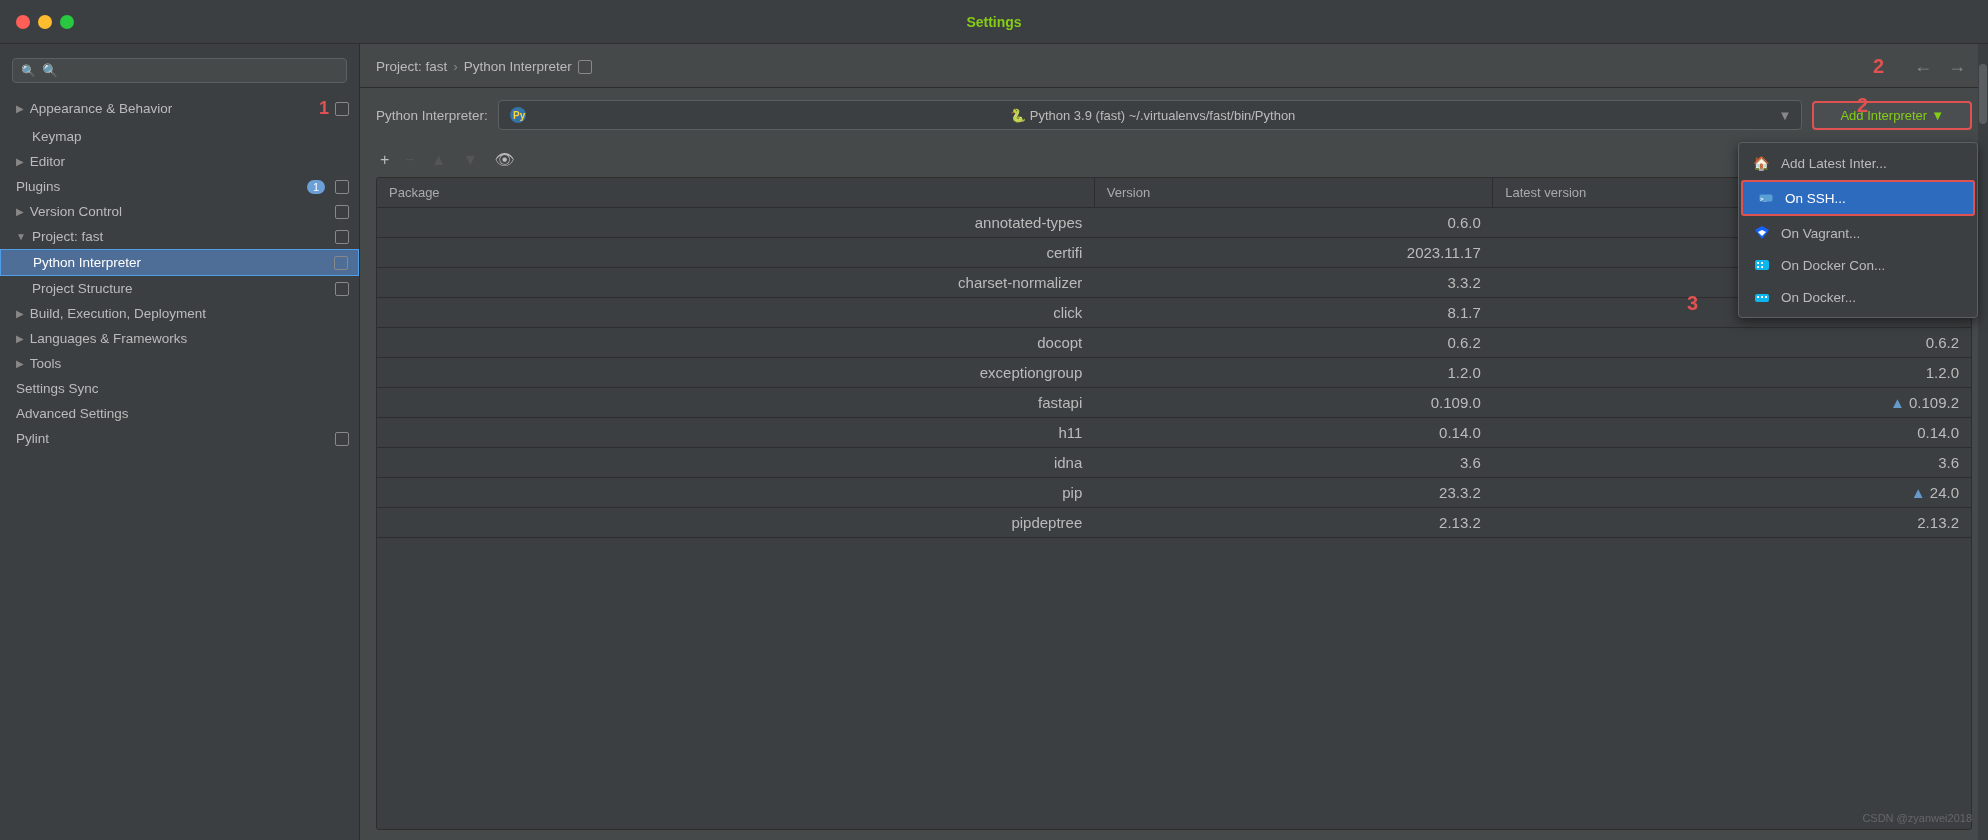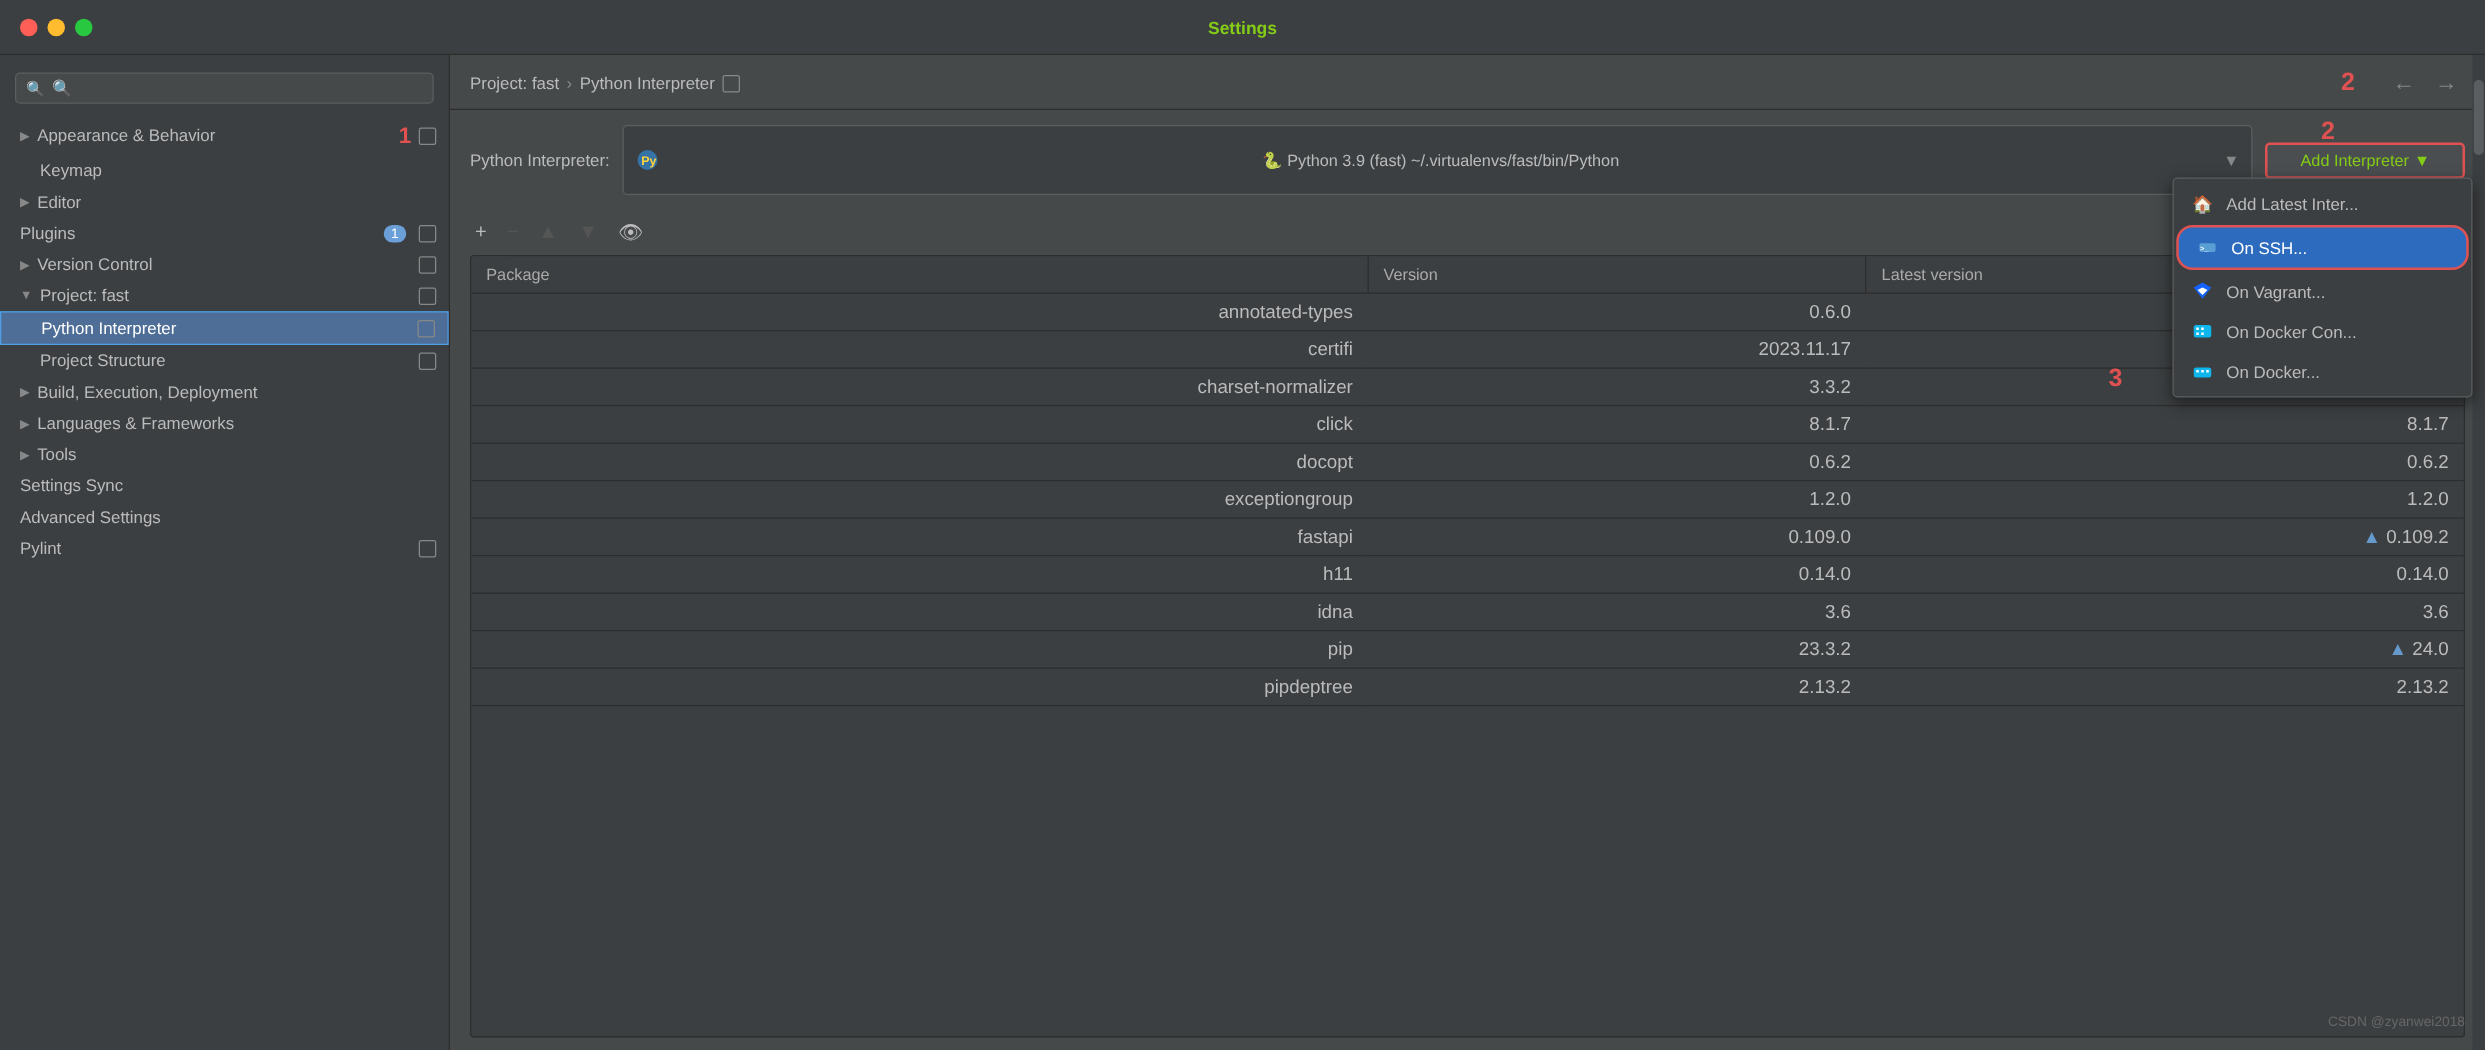--- a/index.html
+++ b/index.html
@@ -184,21 +184,21 @@
       padding: 12px 16px;
       gap: 10px;
       background: #45494a;
     }
     .interp-label { color: #bbb; font-size: 13.5px; white-space: nowrap; }
     .interp-dropdown {
       flex: 1;
       background: #3c3f41;
       border: 1px solid #5c5f60;
       border-radius: 4px;
-      padding: 18px 10px;
+      padding: 5px 10px;
       color: #bbb;
       font-size: 13px;
       display: flex;
       align-items: center;
       gap: 8px;
       cursor: pointer;
     }
     .interp-dropdown .python-icon {
       width: 18px;
       height: 18px;
@@ -324,21 +324,21 @@
       padding: 7px 14px;
       gap: 10px;
       cursor: pointer;
       font-size: 13.5px;
       color: #bbb;
     }
     .dropdown-item.highlighted {
       background: #2d6bbf;
       color: #fff;
       border: 2px solid #e05252;
-      border-radius: 13px;
+      border-radius: 3px;
       margin: 1px 2px;
     }
     .dropdown-item .di-icon {
       width: 18px;
       height: 18px;
       flex-shrink: 0;
       display: flex;
       align-items: center;
       justify-content: center;
     }

